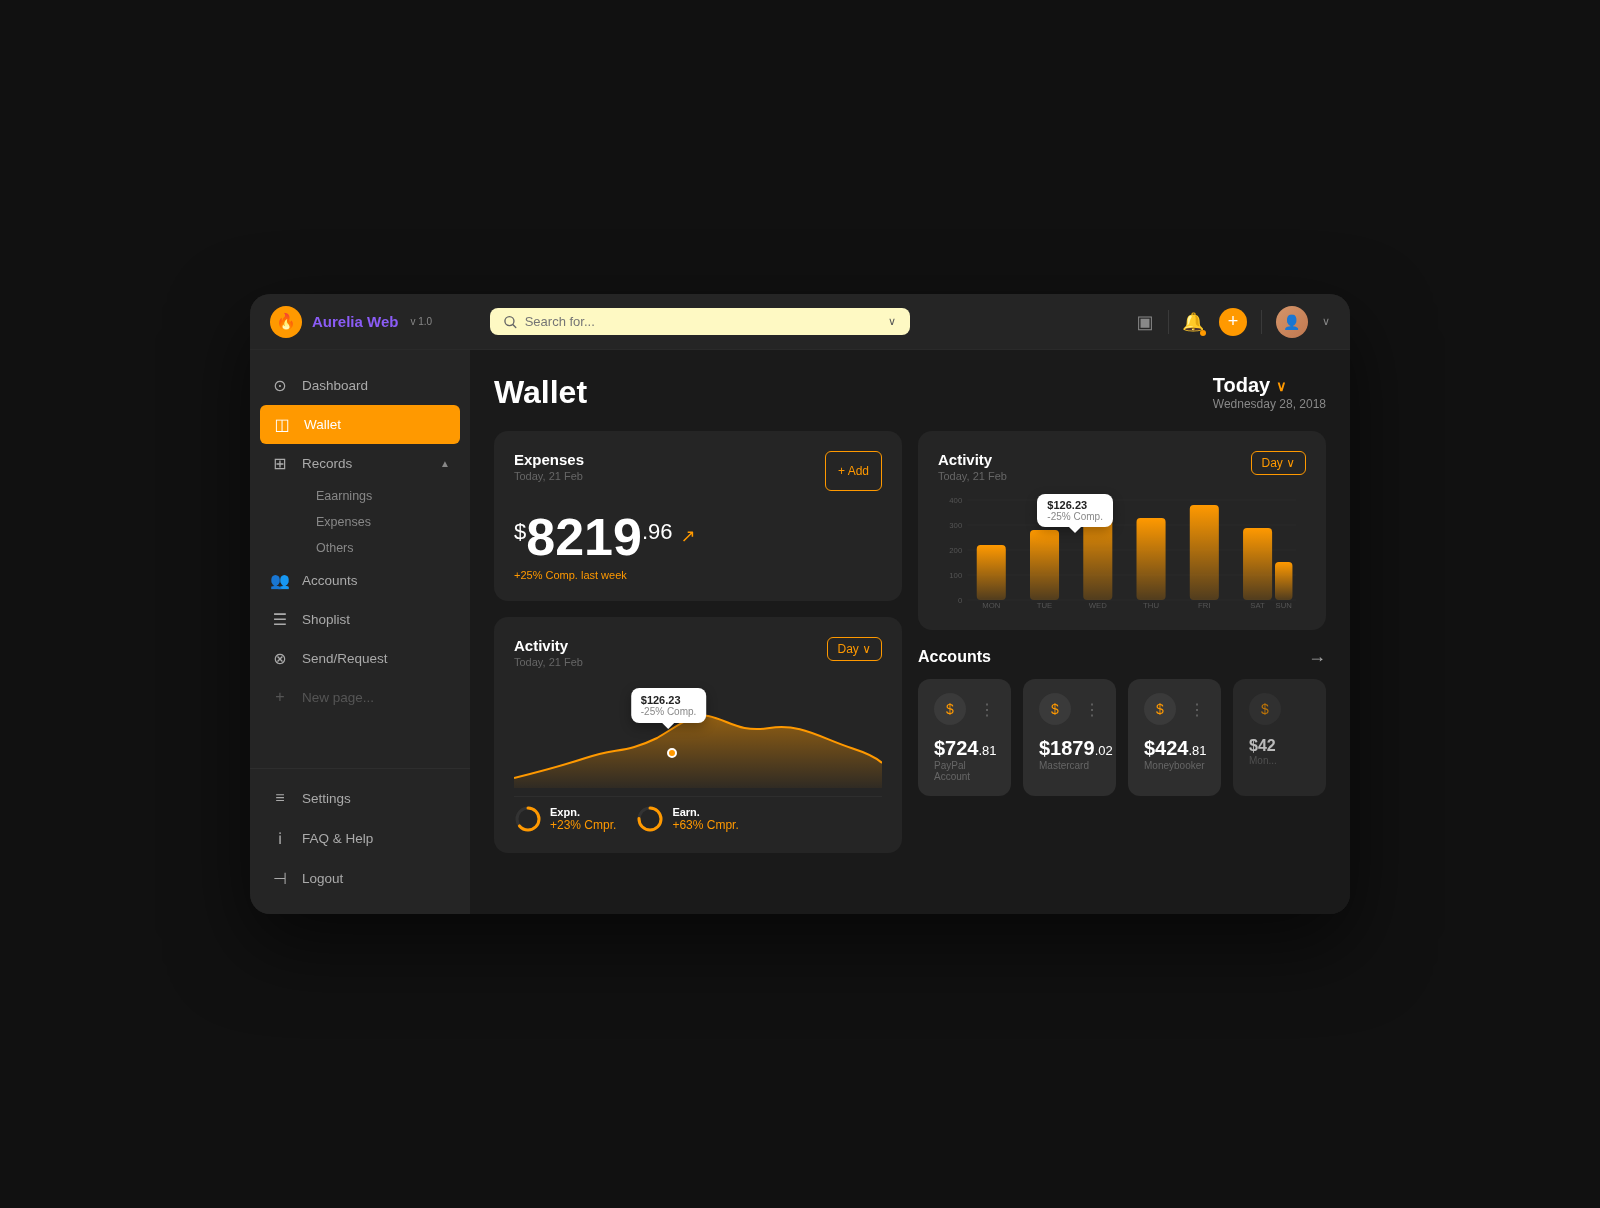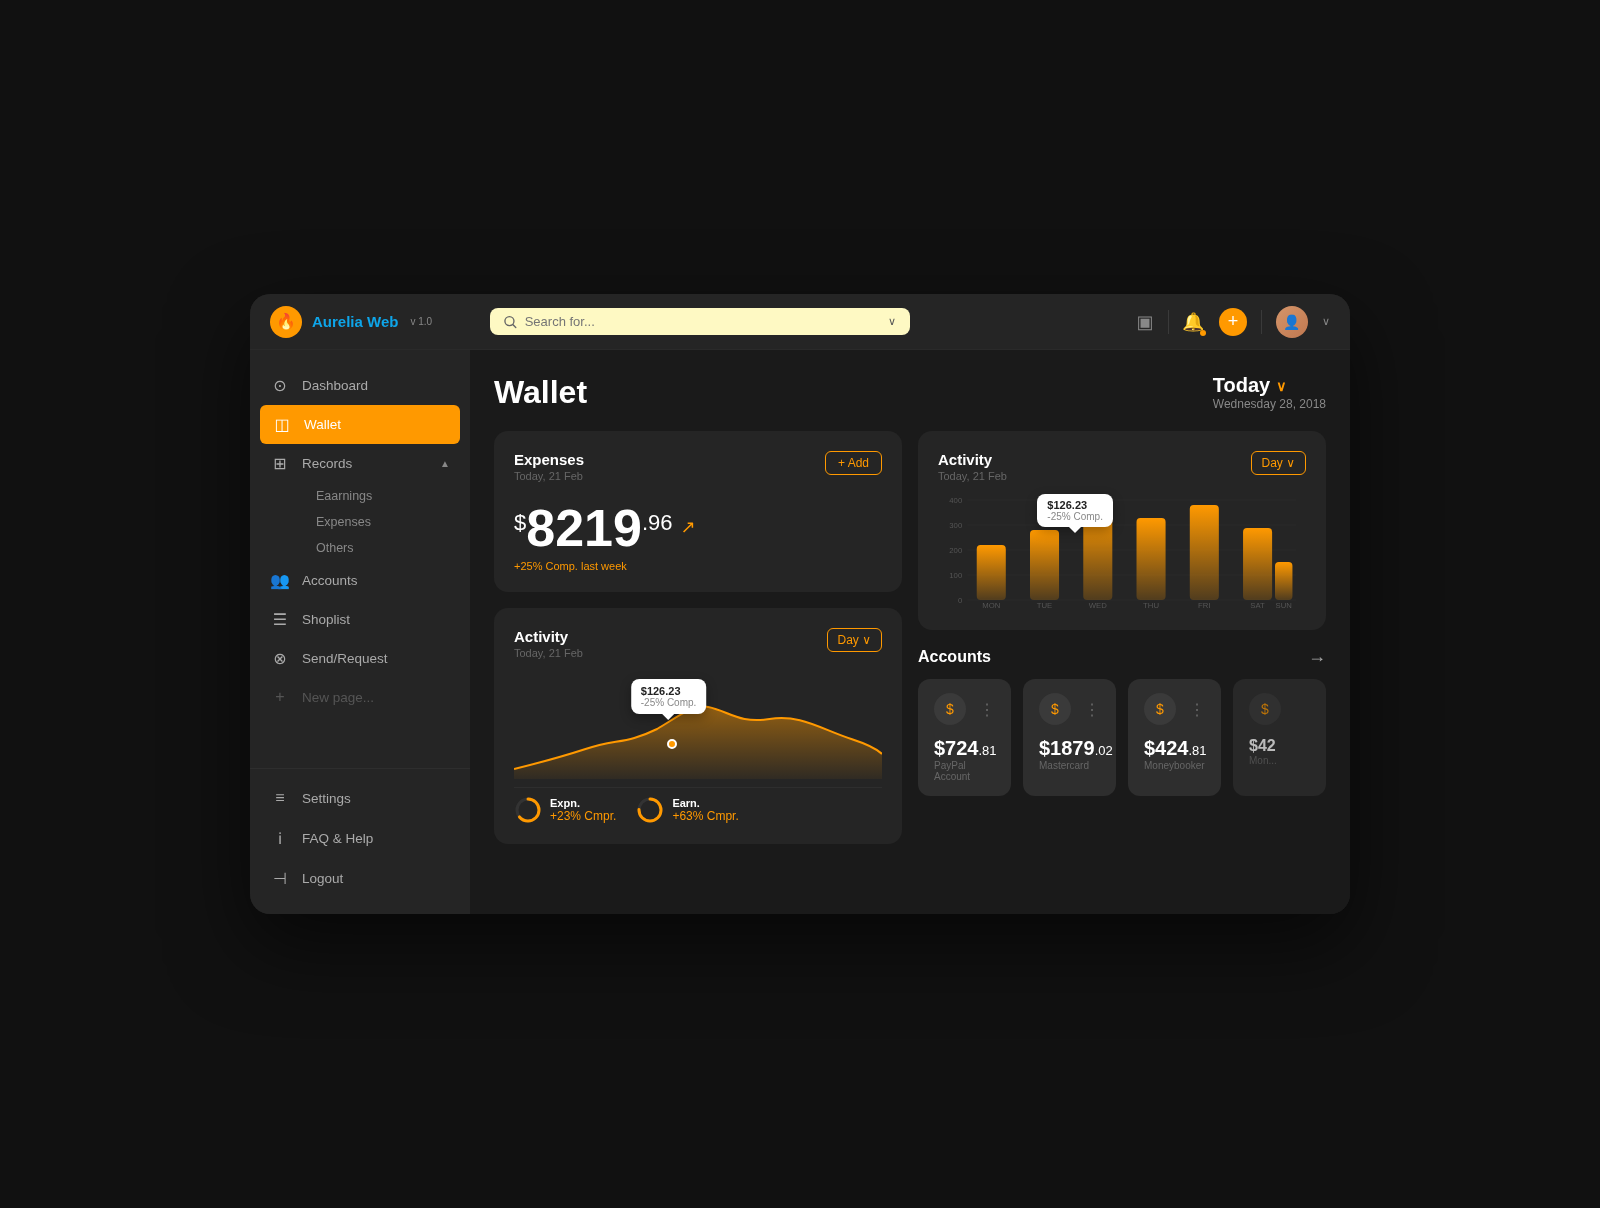--- a/index.html
+++ b/index.html
@@ -42,21 +42,21 @@
       width: 32px;
       height: 32px;
       background: #f90;
       border-radius: 50%;
       display: flex;
       align-items: center;
       justify-content: center;
       font-size: 16px;
     }
     .logo-text {
-      color: #0ea5e9;
+      color: #8b5cf6;
       font-size: 15px;
       font-weight: 600;
     }
     .logo-version {
       color: #888;
       font-size: 10px;
       margin-left: 2px;
     }
     .search-bar {
       flex: 1;
@@ -247,21 +247,21 @@
     .balance-header {
       display: flex;
       justify-content: space-between;
       align-items: flex-start;
     }
     .add-btn-outline {
       border: 1.5px solid #f90;
       color: #f90;
       background: none;
       border-radius: 6px;
-      padding: 4px 12px;
+      padding: 12px 12px;
       font-size: 12px;
       cursor: pointer;
       display: flex;
       align-items: center;
       gap: 4px;
     }
     .balance-amount {
       margin-top: 20px;
       display: flex;
       align-items: flex-start;

